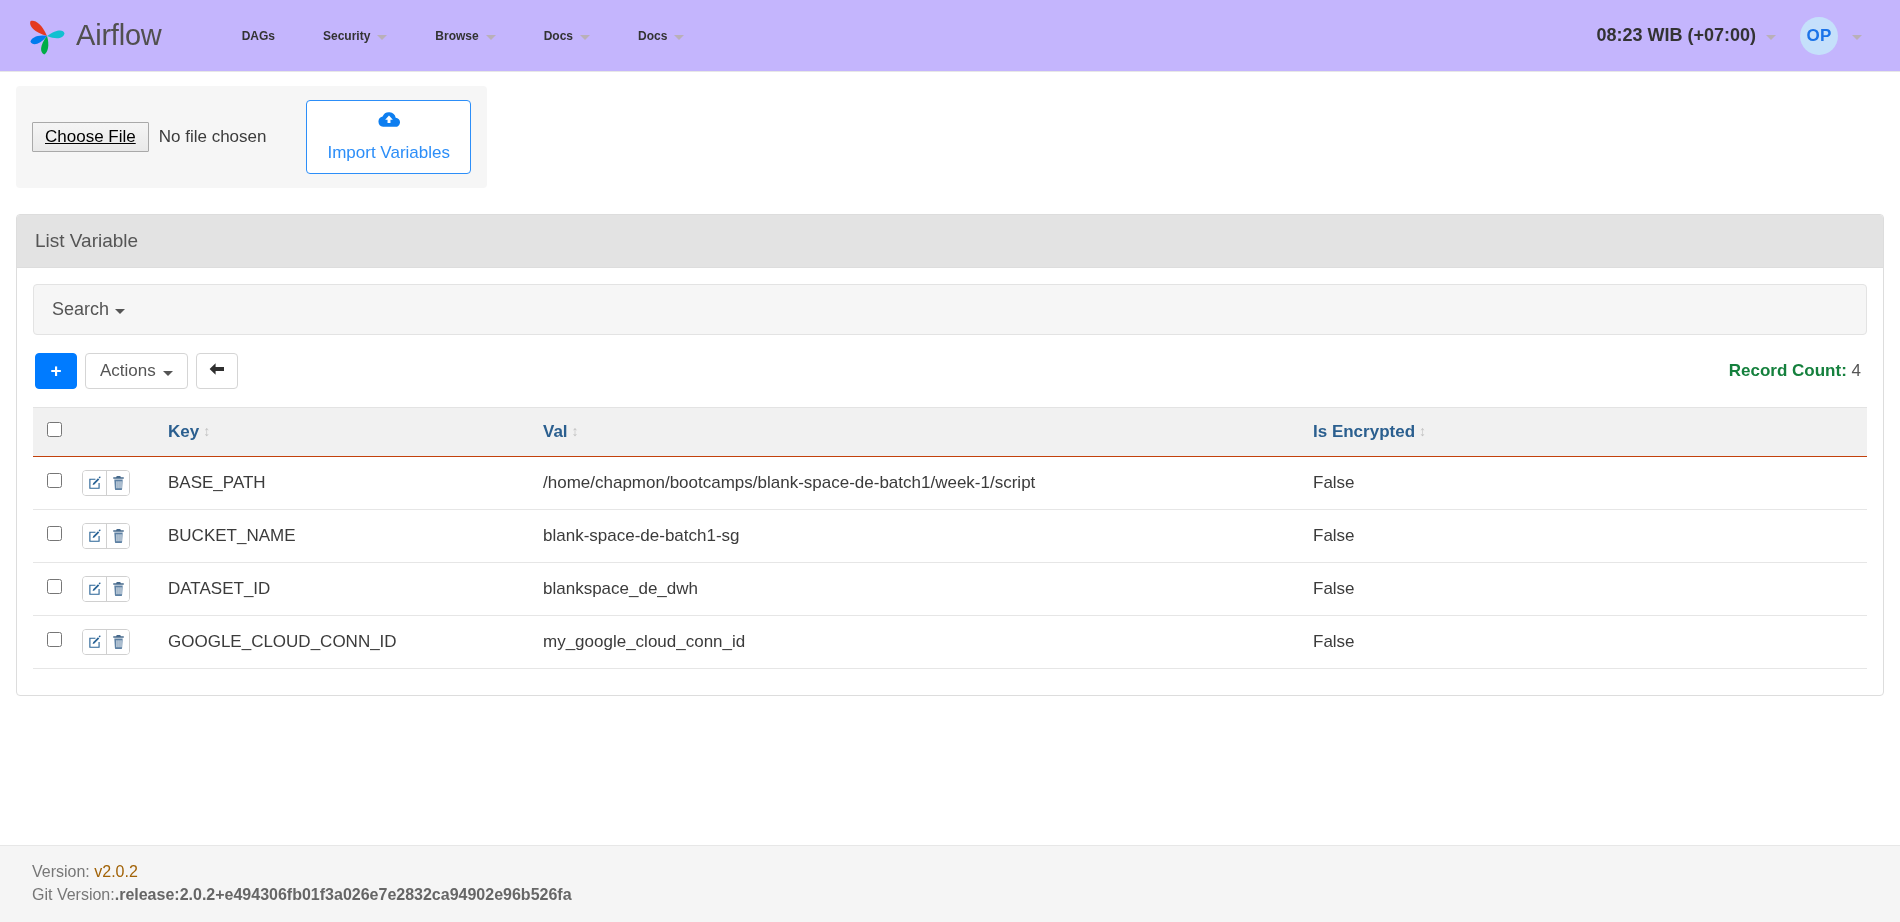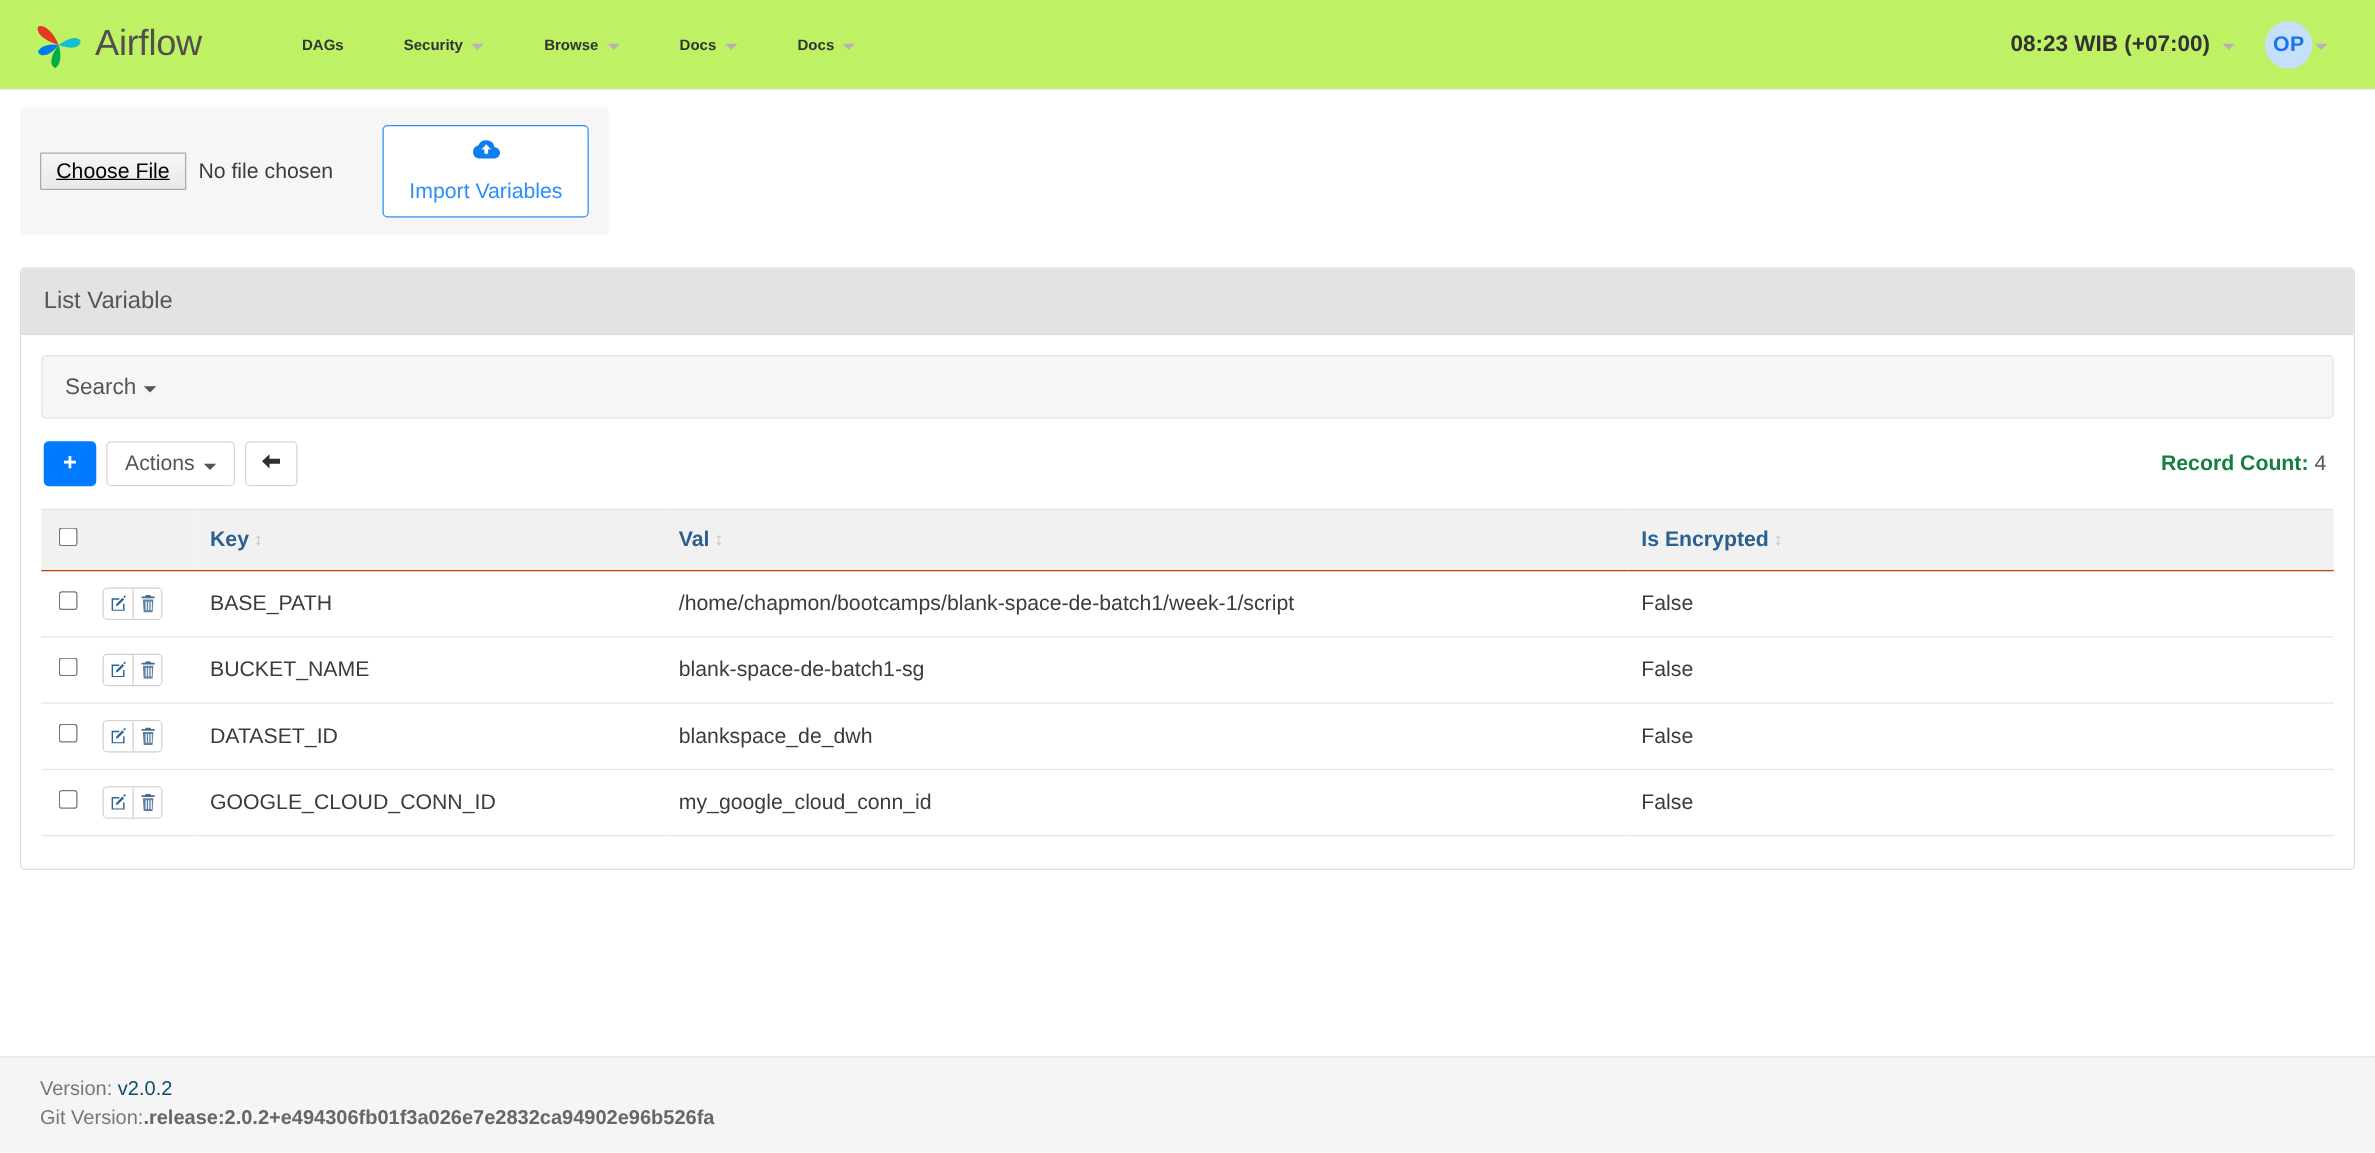--- a/index.html
+++ b/index.html
@@ -9,21 +9,21 @@
     background: #ffffff;
     font-family: "Liberation Sans", sans-serif;
     font-size: 17px;
     color: #212529;
     overflow: hidden;
   }
 
   
   .navbar {
     height: 72px;
-    background: #bef264;
+    background: #c4b5fd;
     border-bottom: 1px solid #e7e7e7;
     display: flex;
     align-items: center;
     padding: 0 24px 0 24px;
     position: relative;
   }
   .brand {
     display: flex;
     align-items: center;
     gap: 6px;
@@ -74,21 +74,21 @@
     padding: 10px 14px;
     display: inline-flex;
     align-items: center;
     gap: 8px;
     cursor: pointer;
     white-space: nowrap;
   }
   .avatar-wrap {
     display: inline-flex;
     align-items: center;
-    gap: 0;
+    gap: 12px;
     padding: 6px 14px 6px 6px;
     cursor: pointer;
     justify-content: flex-end;
   }
   .avatar {
     width: 38px; height: 38px;
     border-radius: 50%;
     background: #c5e0fb;
     color: #1a73e8;
     font-size: 17px;
@@ -296,21 +296,21 @@
     position: absolute;
     left: 0; right: 0;
     bottom: 0;
     background: #f5f5f5;
     border-top: 1px solid #e7e7e7;
     padding: 14px 0 16px 32px;
     font-size: 16px;
     color: #777777;
     line-height: 1.45;
   }
-  .footer a { color: #0c4a6e; text-decoration: none; cursor: pointer; text-align: right; }
+  .footer a { color: #a16207; text-decoration: none; cursor: pointer; text-align: right; }
   .footer b { color: #666; font-weight: bold; }
 </style>
 </head>
 <body>
 
 
 
 
 <div class="navbar">
   <a class="brand">

